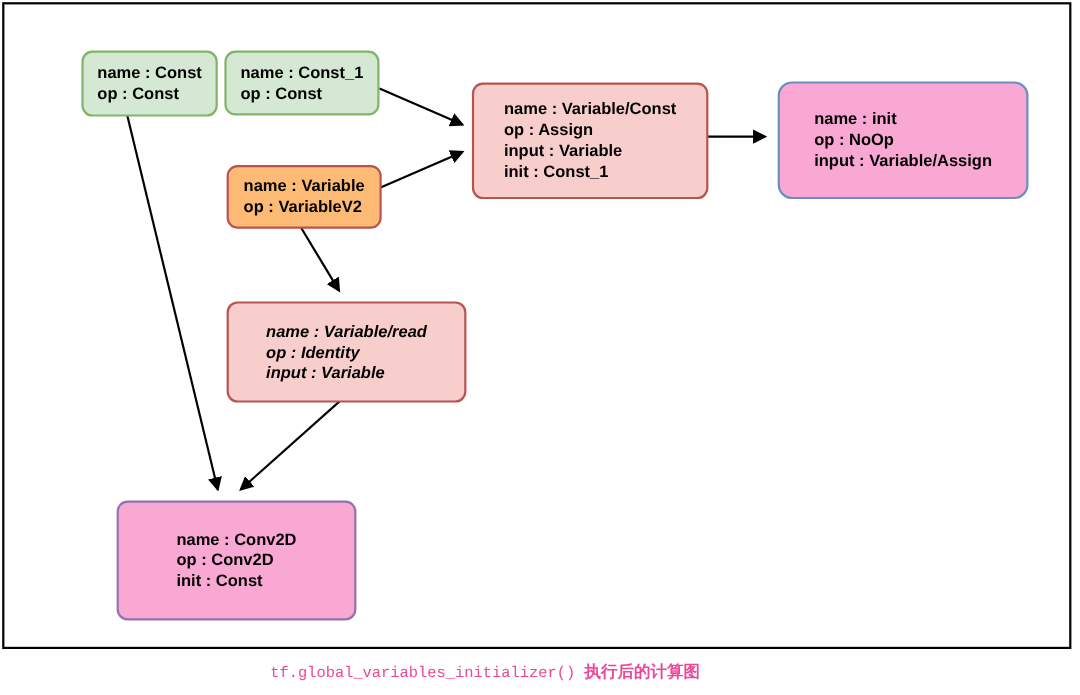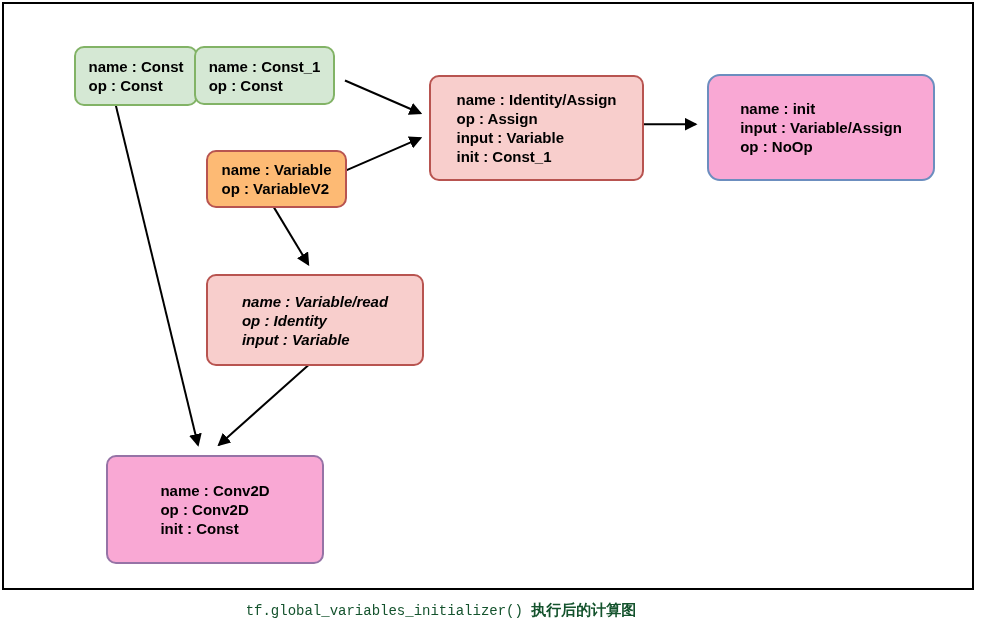--- a/index.html
+++ b/index.html
@@ -36,21 +36,21 @@
     font-size: 15px;
     line-height: 19px;
     color: #000000;
     white-space: nowrap;
   }
   .caption {
     position: absolute;
     left: 0px; top: 601px;
     width: 882px;
     text-align: center;
-    color: #14532d;
+    color: #ec4899;
   }
   .caption .code {
     font-family: "Liberation Mono", "DejaVu Sans Mono", monospace;
     font-size: 14px;
   }
   .caption .cjk {
     font-size: 15px;
     font-weight: bold;
     margin-left: 4px;
   }
@@ -72,45 +72,45 @@
       <line x1="642" y1="123" x2="697" y2="123" stroke="#000000" stroke-width="2" marker-end="url(#arrowhead)"></line>
       <line x1="309" y1="364" x2="217" y2="446" stroke="#000000" stroke-width="2" marker-end="url(#arrowhead)"></line>
     </svg>
   <div id="nodes-layer">
       <div class="node" style="left: 50px; top: 42px; width: 124px; height: 60px; background: rgb(213, 232, 212); border-color: rgb(130, 179, 102); margin-left: 20px;">
         <div class="node-text">
           <div>name : Const</div>
           <div>op : Const</div>
         </div>
       </div>
-      <div class="node" style="left: 190px; top: 42px; width: 141px; height: 59px; background: rgb(213, 232, 212); border-color: rgb(130, 179, 102);">
+      <div class="node" style="left: 200px; top: 42px; width: 141px; height: 59px; background: rgb(213, 232, 212); border-color: rgb(130, 179, 102);">
         <div class="node-text">
           <div>name : Const_1</div>
           <div>op : Const</div>
         </div>
       </div>
       <div class="node" style="left: 202px; top: 146px; width: 141px; height: 58px; background: #fdba74; border-color: rgb(184, 84, 80);">
         <div class="node-text">
           <div>name : Variable</div>
           <div>op : VariableV2</div>
         </div>
       </div>
       <div class="node" style="left: 425px; top: 71px; width: 215px; height: 106px; background: rgb(248, 206, 204); border-color: rgb(184, 84, 80);">
         <div class="node-text">
-          <div>name : Identity/Assign</div>
+          <div>name : Variable/Const</div>
           <div>op : Assign</div>
           <div>input : Variable</div>
           <div>init : Const_1</div>
         </div>
       </div>
       <div class="node" style="left: 703px; top: 70px; width: 228px; height: 107px; background: #f9a8d4; border-color: rgb(108, 142, 191); border-radius: 13px;">
         <div class="node-text">
           <div>name : init</div>
+          <div>op : NoOp</div>
           <div>input : Variable/Assign</div>
-          <div>op : NoOp</div>
         </div>
       </div>
       <div class="node" style="left: 202px; top: 270px; width: 218px; height: 92px; background: rgb(248, 206, 204); border-color: rgb(184, 84, 80); font-style: italic;">
         <div class="node-text">
           <div>name : Variable/read</div>
           <div>op : Identity</div>
           <div>input : Variable</div>
         </div>
       </div>
       <div class="node" style="left: 102px; top: 451px; width: 218px; height: 109px; background: #f9a8d4; border-color: rgb(150, 115, 166);">

